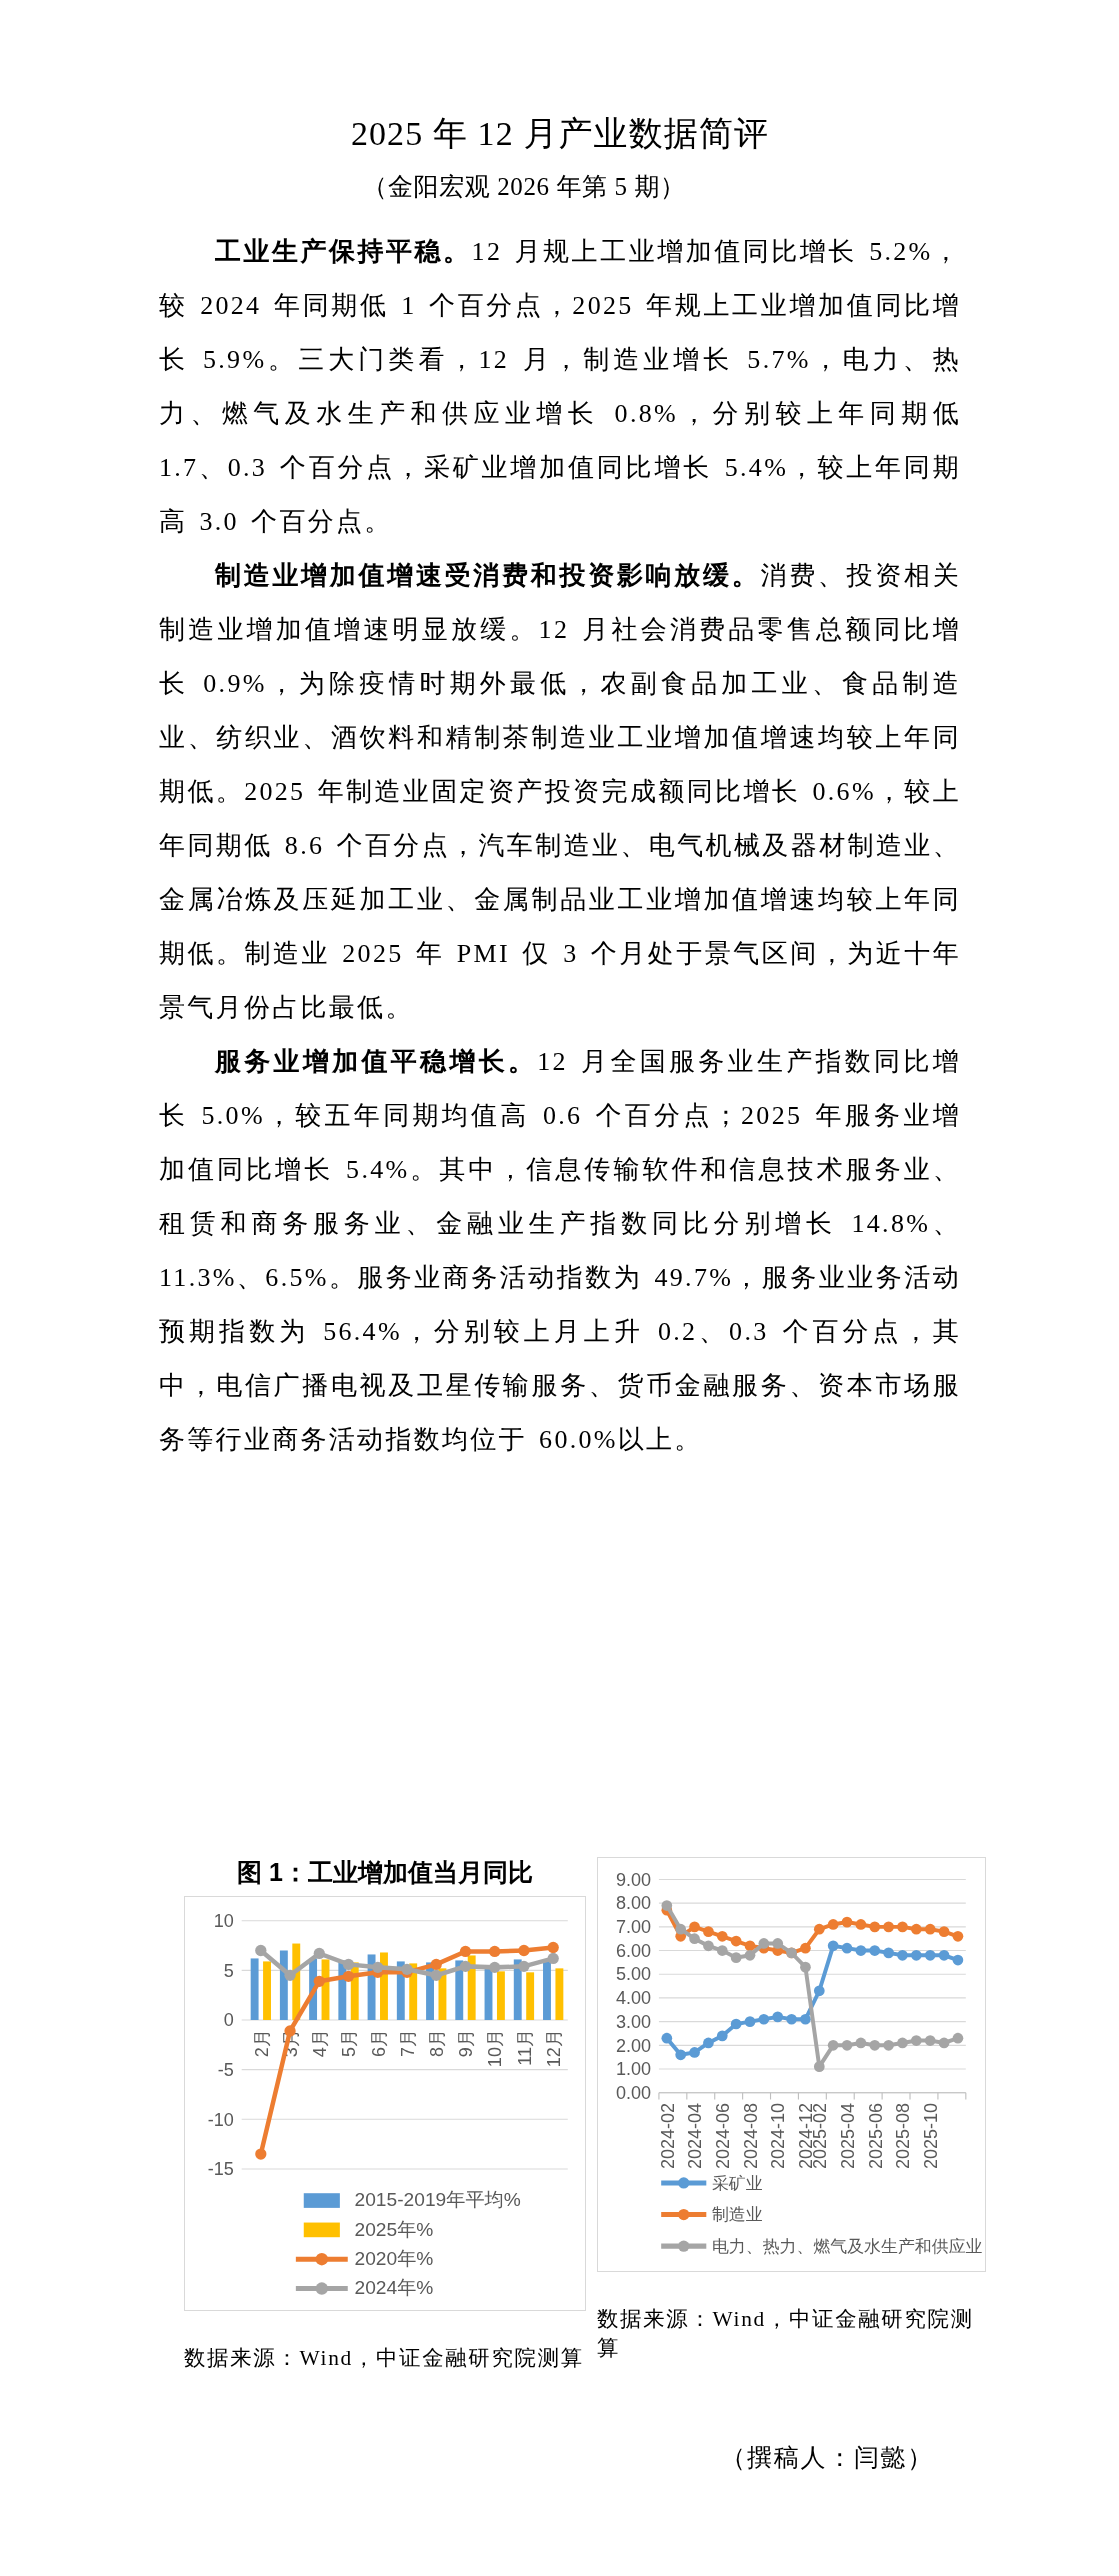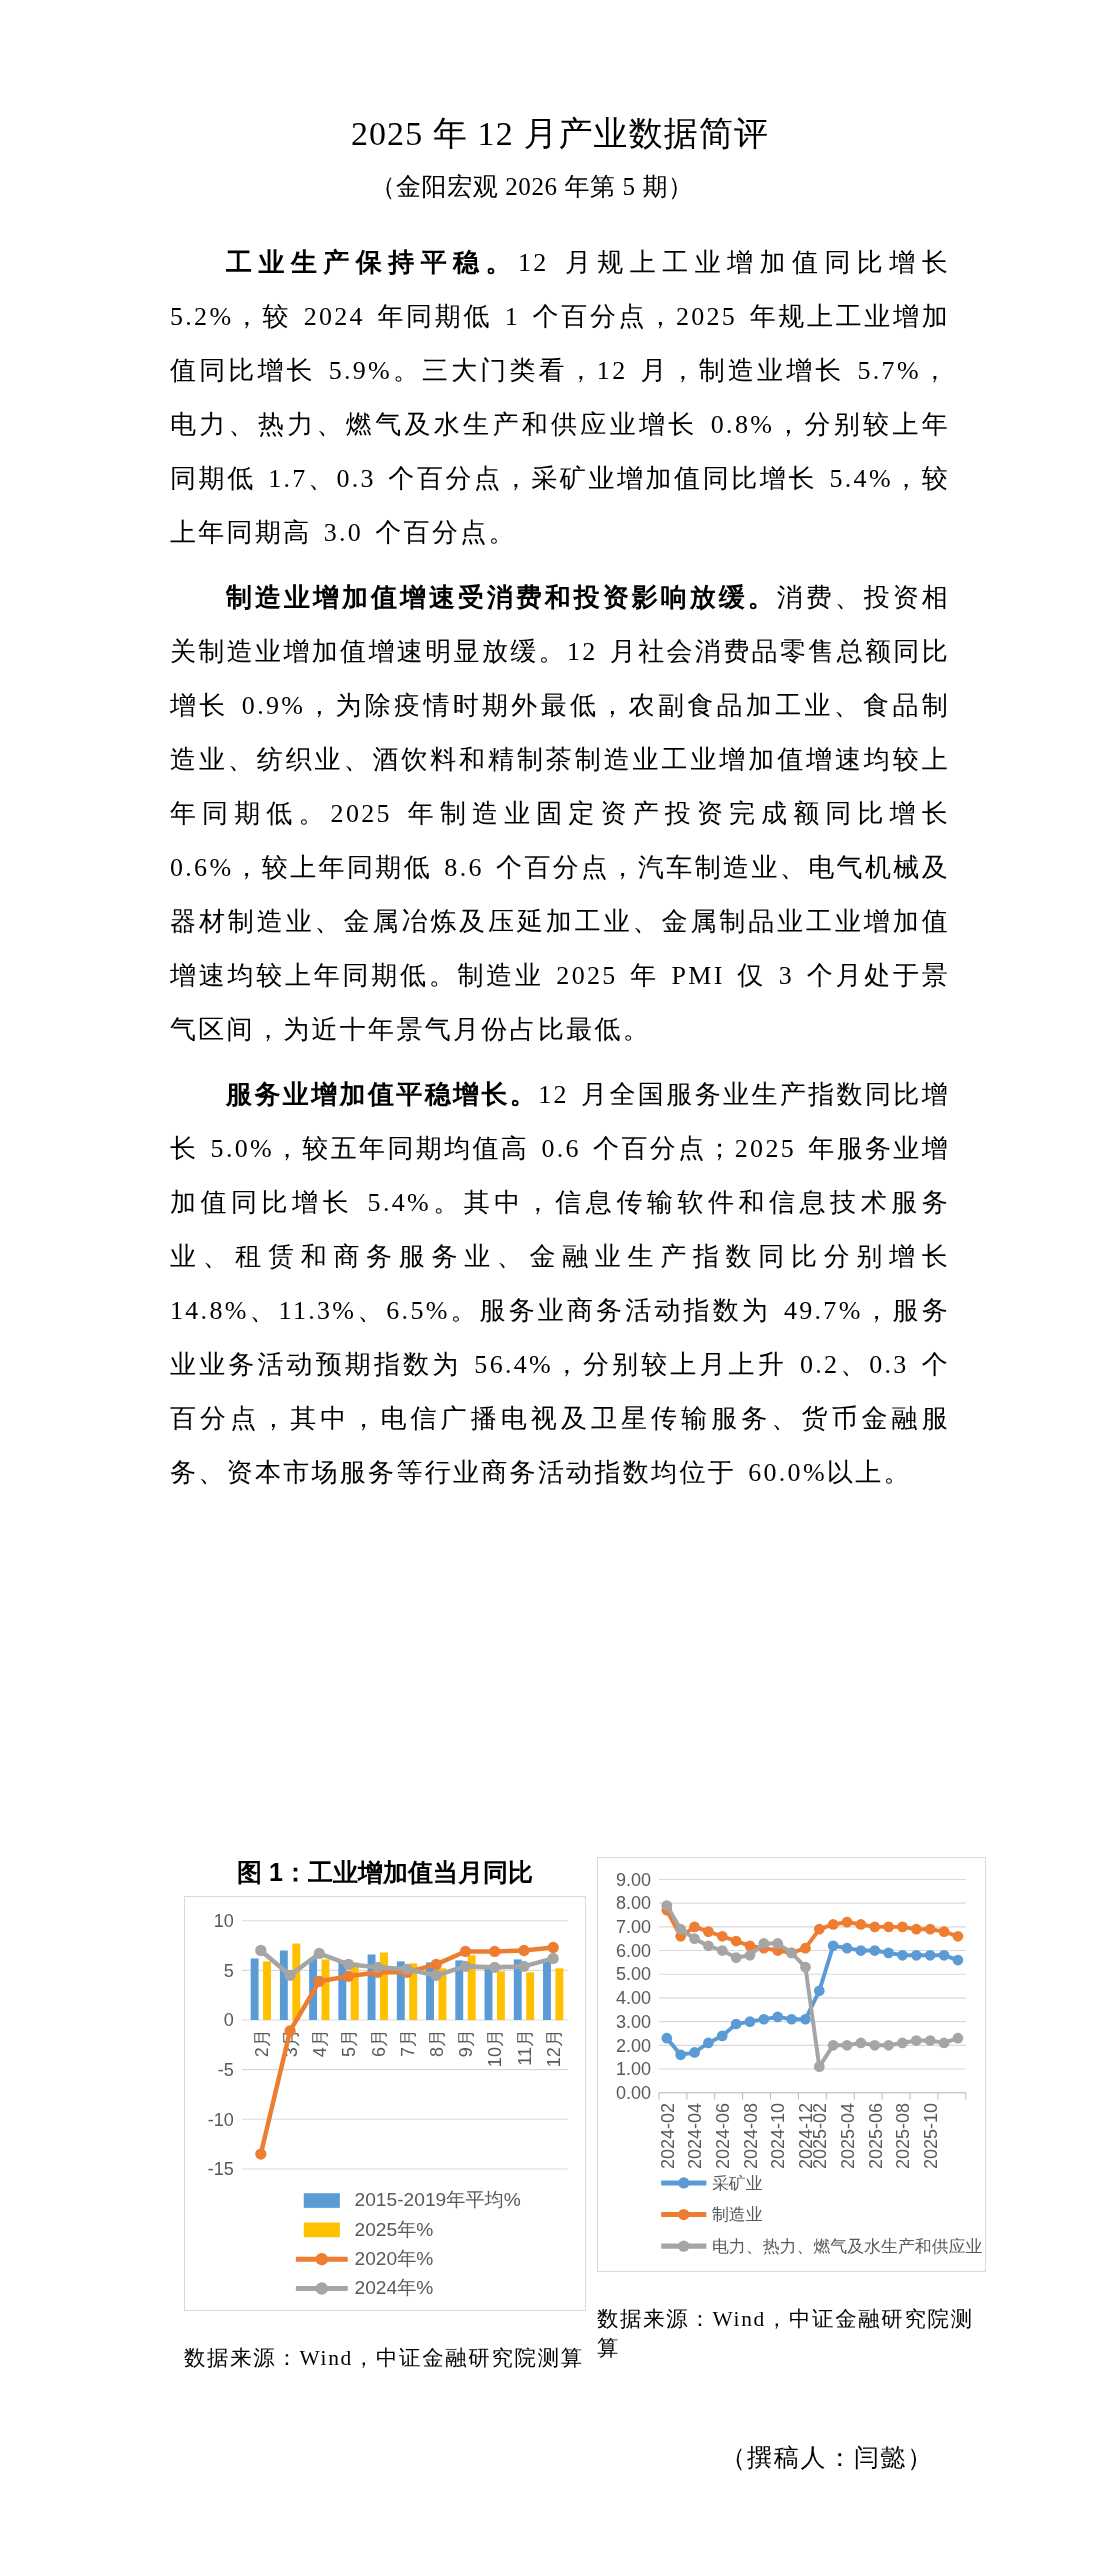--- a/index.html
+++ b/index.html
@@ -1,23 +1,23 @@
 <!DOCTYPE html>
 <html style="font-size:9px"><head>
 <meta charset="utf-8">
 <style>
   html,body{margin:0;padding:0;background:#ffffff;}
   body{width:1120px;height:2576px;position:relative;
        font-family:"Liberation Serif","DejaVu Serif",serif;color:#000;}
   .page-title{position:absolute;top:111px;left:0;width:1120px;text-align:center;
        font-size:34px;font-weight:normal;letter-spacing:1.1px;}
   .page-subtitle{position:absolute;top:170px;left:0;width:1048px;text-align:center;
-       font-size:25px;letter-spacing:0.6px;padding-left:8px;}
+       font-size:25px;letter-spacing:0.6px;}
   .article{position:absolute;top:225px;left:159px;width:802px;}
-  .article p{margin:11px;font-size:26px;line-height:54px;text-align:justify;
+  .article p{margin:0;font-size:26px;line-height:54px;text-align:justify;
        text-indent:56px;letter-spacing:2.3px;word-spacing:3.4px;}
   .article p b{font-weight:bold;}
   .figures{position:absolute;top:1857px;left:156px;width:830px;
        display:flex;justify-content:space-between;}
   .fig{display:flex;flex-direction:column;}
   .fig1{width:402px;margin-left:28px;}
   .fig2{width:389px;}
   .fig-title{font-size:25px;font-weight:bold;text-align:center;line-height:31px;
        margin-bottom:8px;font-family:"Liberation Sans","DejaVu Sans",sans-serif;}
   .chart-box{border:1.1px solid #D9D9D9;box-sizing:border-box;height:415px;background:#fff;}

